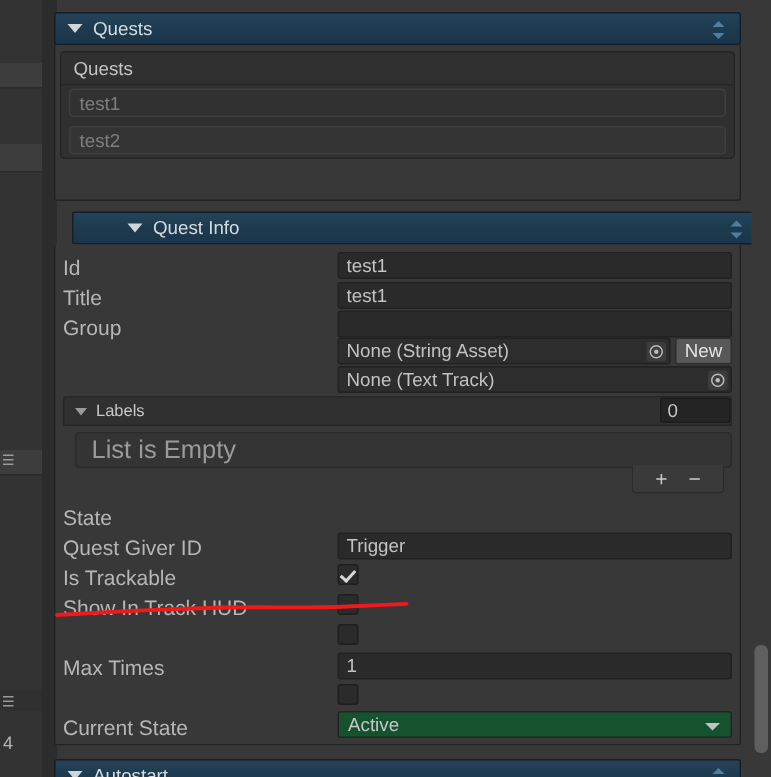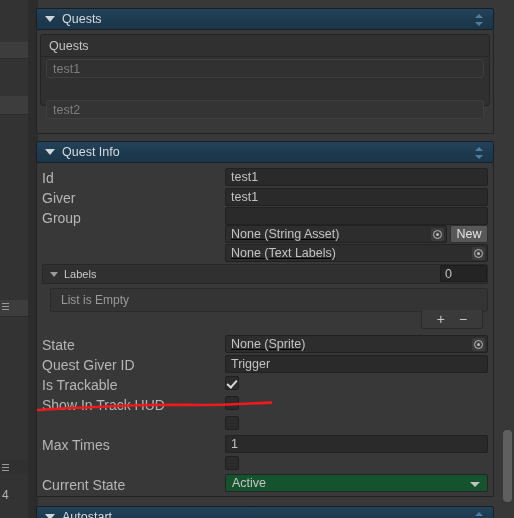--- a/index.html
+++ b/index.html
@@ -129,21 +129,21 @@
     border: 1px solid #212121;
     border-radius: 2px;
     box-sizing: border-box;
     display: flex; align-items: center;
     height: 18px;
   }
   .field-text {
     color: #c2c2c2; font-size: 12.5px; margin-left: 5px;
     white-space: nowrap; overflow: hidden;
   }
-  .field.objref { background: #2d2d2d; border-color: #212121; text-decoration: underline; }
+  .field.objref { background: #2d2d2d; border-color: #212121; }
   .field.objref .field-text { color: #c2c2c2; }
 
   .obj-pick {
     position: absolute; right: 2px; top: 2px;
     width: 13px; height: 13px;
     border-radius: 2px;
     background: #3c3c3c;
     display: flex; align-items: center; justify-content: center;
   }
   .obj-pick .ring {
@@ -195,21 +195,21 @@
   .size-field span { color: #c2c2c2; font-size: 12.5px; margin-left: 4px; }
 
   .empty-box {
     position: absolute;
     background: #343434;
     border: 1px solid #2a2a2a;
     border-radius: 3px;
     box-sizing: border-box;
     display: flex; align-items: center;
   }
-  .empty-box span { color: #9a9a9a; font-size: 12px; margin-left: 10px; }
+  .empty-box span { color: #9a9a9a; font-size: 17px; margin-left: 10px; }
 
   .footer-bar {
     position: absolute;
     background: #3a3a3a;
     border: 1px solid #2b2b2b;
     border-top: none;
     border-radius: 0 0 3px 3px;
     box-sizing: border-box;
     display: flex; align-items: center; justify-content: center;
     gap: 14px;
@@ -310,43 +310,43 @@
   <div class="body-box" style="left:36px; top:30px; width:458px; height:104px;">
   </div>
 
   <div class="list-frame" style="left:40px; top:34px; width:450px; height:72px;">
     <div class="list-header">
       <div class="list-header-label">Quests</div>
     </div>
     <div class="list-row" style="top:24px;">
       <div class="list-row-label">test1</div>
     </div>
-    <div class="list-row alt" style="top:65px;">
+    <div class="list-row alt" style="top:49px;">
       <div class="list-row-label">test2</div>
     </div>
   </div>
 
-  <div class="fold-header" style="left:36px; top:141px; width:458px;">
+  <div class="fold-header" style="left:48px; top:141px; width:458px;padding-left:28px;">
     <div class="fold-tri"></div>
     <div class="fold-title">Quest Info</div>
     <div class="sort-glyph">
       <span class="up"></span>
         <span class="dn"></span>
     </div>
   </div>
 
   <div class="body-box" style="left:36px; top:163px; width:458px; height:334px;">
   </div>
 
   <div class="prop-label" style="left:42px; top:171px;">Id</div>
   <div class="field" style="left:225px; top:168px; width:263px;">
     <div class="field-text">test1</div>
   </div>
 
-  <div class="prop-label" style="left:42px; top:191px;">Giver</div>
+  <div class="prop-label" style="left:42px; top:191px;">Title</div>
   <div class="field" style="left:225px; top:188px; width:263px;">
     <div class="field-text">test1</div>
   </div>
 
   <div class="prop-label" style="left:42px; top:211px;">Group</div>
   <div class="field" style="left:225px; top:207px; width:263px;">
     <div class="field-text"></div>
   </div>
 
   <div class="field objref" style="left:225px; top:225px; width:222px;">
@@ -355,21 +355,21 @@
         <div class="ring">
           <i></i>
         </div>
       </div>
   </div>
   <div class="btn-new" style="left:450px; top:225px; width:38px;">
     <span>New</span>
   </div>
 
   <div class="field objref" style="left:225px; top:244px; width:263px;">
-    <div class="field-text">None (Text Labels)</div>
+    <div class="field-text">None (Text Track)</div>
     <div class="obj-pick">
         <div class="ring">
           <i></i>
         </div>
       </div>
   </div>
 
   <div class="sub-fold" style="left:42px; top:264px; width:446px; height:20px;">
     <div class="sub-tri"></div>
     <div class="sub-title">Labels</div>
@@ -381,28 +381,20 @@
   <div class="empty-box" style="left:50px; top:288px; width:438px; height:24px;">
     <span>List is Empty</span>
   </div>
 
   <div class="footer-bar" style="left:421px; top:310px; width:62px; height:19px;">
     <span class="sym">+</span>
     <span class="sym">−</span>
   </div>
 
   <div class="prop-label" style="left:42px; top:338px;">State</div>
-  <div class="field objref" style="left:225px; top:335px; width:263px;">
-    <div class="field-text">None (Sprite)</div>
-    <div class="obj-pick">
-        <div class="ring">
-          <i></i>
-        </div>
-      </div>
-  </div>
 
   <div class="prop-label" style="left:42px; top:358px;">Quest Giver ID</div>
   <div class="field" style="left:225px; top:355px; width:263px;">
     <div class="field-text">Trigger</div>
   </div>
 
   <div class="prop-label" style="left:42px; top:378px;">Is Trackable</div>
   <div class="chk on" style="left:225px; top:376px;"></div>
 
   <div class="prop-label" style="left:42px; top:398px;">Show In Track HUD</div>

